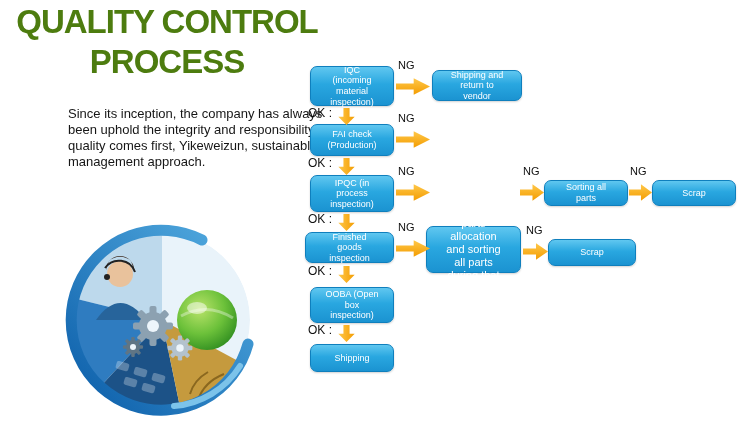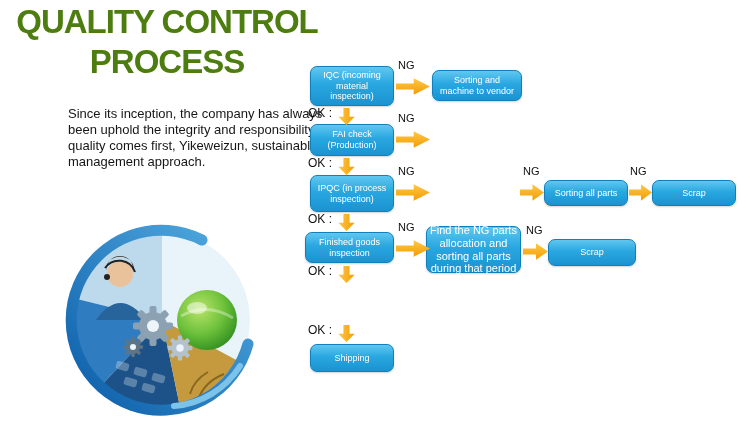--- a/index.html
+++ b/index.html
@@ -8,21 +8,21 @@
   .canvas{position:relative;width:750px;height:428px;background:#fff;overflow:hidden}
 
   .title{position:absolute;left:16px;top:2px;width:302px;text-align:center;
          color:#4d7c0f;font-weight:bold;letter-spacing:-1px;line-height:1.2;white-space:nowrap}
   .title .l1{font-size:33px}
   .title .l2{font-size:33px}
 
   .intro{position:absolute;left:68px;top:106px;width:258px;font-size:13px;line-height:1.24;color:#161616}
 
   .node{position:absolute;display:flex;align-items:center;justify-content:center;text-align:center;
-        color:#fff;font-size:9px;line-height:1.18;padding:2px 3px;
+        color:#fff;font-size:9px;line-height:1.18;padding:2px 14px;
         background:linear-gradient(180deg,#60c7f0 0%,#29a7e0 45%,#1b93d1 100%);
         border:1px solid #0f7fbd;border-radius:7px;box-shadow:0 1px 2px rgba(0,0,0,.18)}
   .node.small{font-size:11px}
 
   .arrow-r{position:absolute;width:34px;height:17px;
            background:linear-gradient(180deg,#ffc84a,#f39c00);
            clip-path:polygon(0 32%,52% 32%,52% 2%,100% 50%,52% 98%,52% 68%,0 68%)}
   .arrow-d{position:absolute;width:17px;height:17px;
            background:linear-gradient(90deg,#ffc84a,#f39c00);
            clip-path:polygon(32% 0,68% 0,68% 52%,98% 52%,50% 100%,2% 52%,32% 52%)}
@@ -116,23 +116,24 @@
       </g>
     </g>
     <path d="M 152,26 A 90,90 0 1 0 198,130" fill="none" stroke="url(#ringG)" stroke-width="11" stroke-linecap="round"></path>
     <path d="M 190,152 A 86,86 0 0 1 124,192" fill="none" stroke="#7cc3ea" stroke-width="6" stroke-linecap="round"></path>
   </svg>
 
   <div class="node" style="left:310px;top:66px;width:84px;height:40px">IQC (incoming material inspection)</div>
   <div class="node" style="left:310px;top:124px;width:84px;height:32px">FAI check (Production)</div>
   <div class="node" style="left:310px;top:175px;width:84px;height:37px">IPQC (in process inspection)</div>
   <div class="node" style="left:305px;top:232px;width:89px;height:31px">Finished goods inspection</div>
+  <div class="node" style="left:310px;top:287px;width:84px;height:36px">OOBA (Open box inspection)</div>
   <div class="node" style="left:310px;top:344px;width:84px;height:28px">Shipping</div>
 
-  <div class="node" style="left:432px;top:70px;width:90px;height:31px">Sorting and machine to vendor</div>
+  <div class="node" style="left:432px;top:70px;width:90px;height:31px">Shipping and return to vendor</div>
   <div class="node" style="left:544px;top:180px;width:84px;height:26px">Sorting all parts</div>
   <div class="node" style="left:652px;top:180px;width:84px;height:26px">Scrap</div>
   <div class="node small" style="left:426px;top:226px;width:95px;height:47px">Find the NG parts allocation and sorting all parts during that period</div>
   <div class="node" style="left:548px;top:239px;width:88px;height:27px">Scrap</div>
 
   <div class="arrow-r" style="left:396px;top:78px"></div>
   <div class="arrow-r" style="left:396px;top:131px"></div>
   <div class="arrow-r" style="left:396px;top:184px"></div>
   <div class="arrow-r" style="left:520px;top:184px;width:24px"></div>
   <div class="arrow-r" style="left:629px;top:184px;width:23px"></div>

